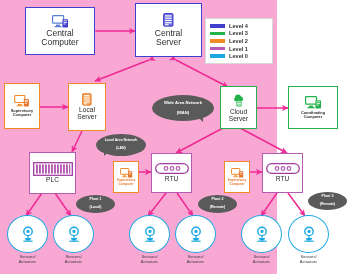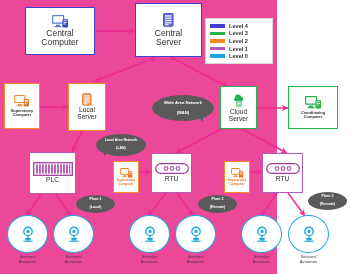--- a/index.html
+++ b/index.html
@@ -1,17 +1,17 @@
 <!DOCTYPE html>
 <html><head>
 <meta charset="utf-8">
 <style>
   html,body{margin:0;padding:0;background:#ffffff;}
   body{width:350px;height:274px;font-family:"Liberation Sans",sans-serif;overflow:hidden;}
-  #canvas{position:relative;width:277px;height:274px;background:#ec4899;}
+  #canvas{position:relative;width:277px;height:274px;background:#f9a8d4;}
   svg#wires{position:absolute;left:0;top:0;width:350px;height:274px;pointer-events:none;}
 
   .node{position:absolute;box-sizing:border-box;background:#fff;border:1.4px solid #000;
         display:flex;flex-direction:column;align-items:center;justify-content:center;z-index:3;}
   .node .lbl{text-align:center;line-height:1.05;color:#2b2b2b;}
 
   .lvl4{border-color:#4040cf;}
   .lvl3{border-color:#24b24c;}
   .lvl2{border-color:#f08a24;}
   .lvl1{border-color:#b45bb4;}

